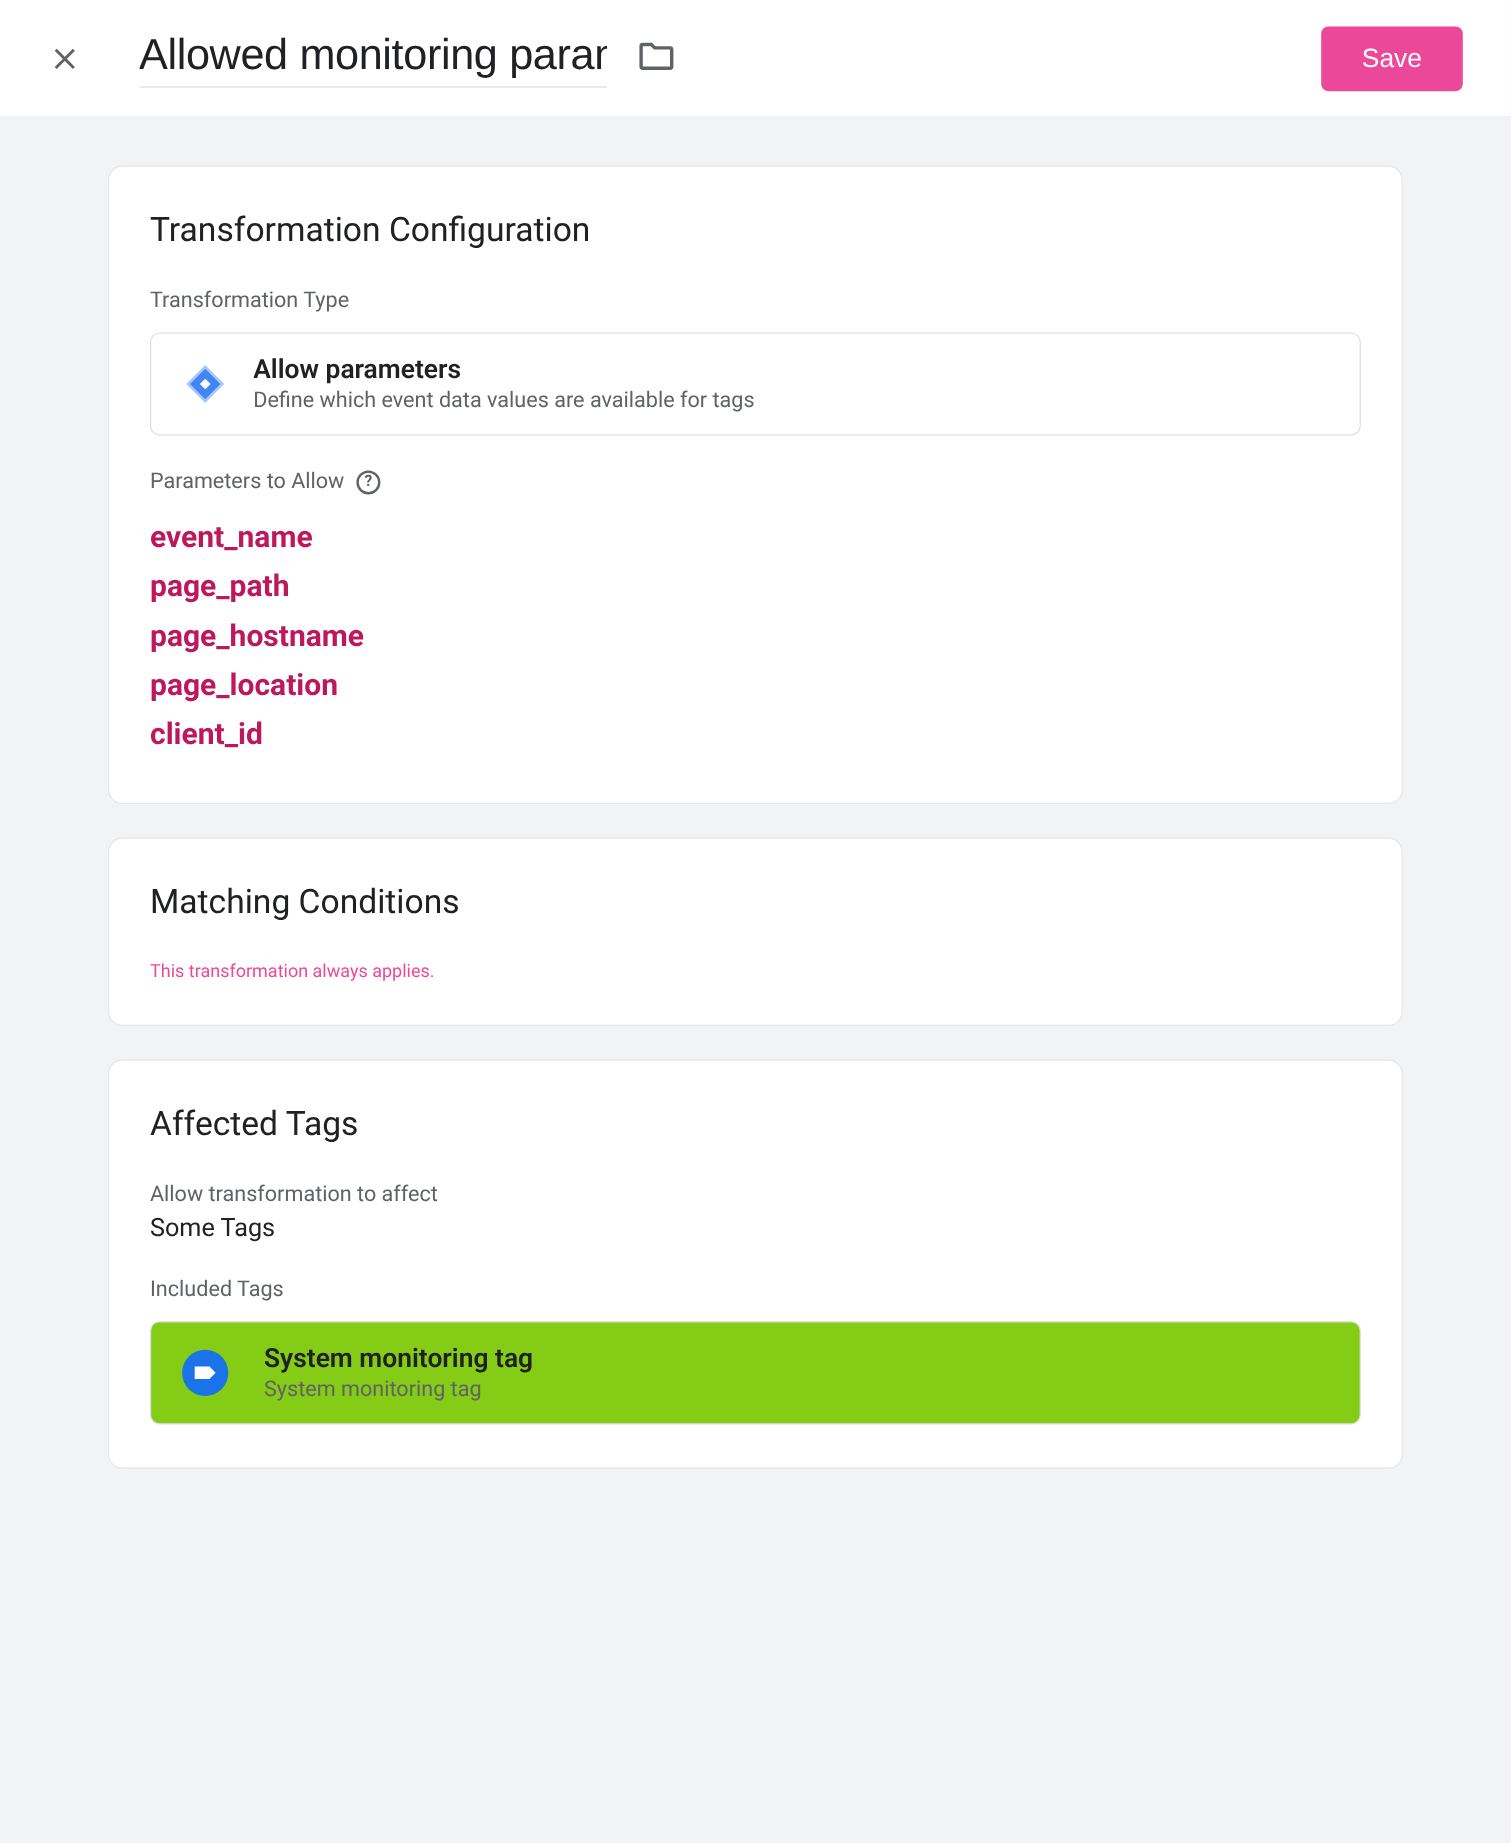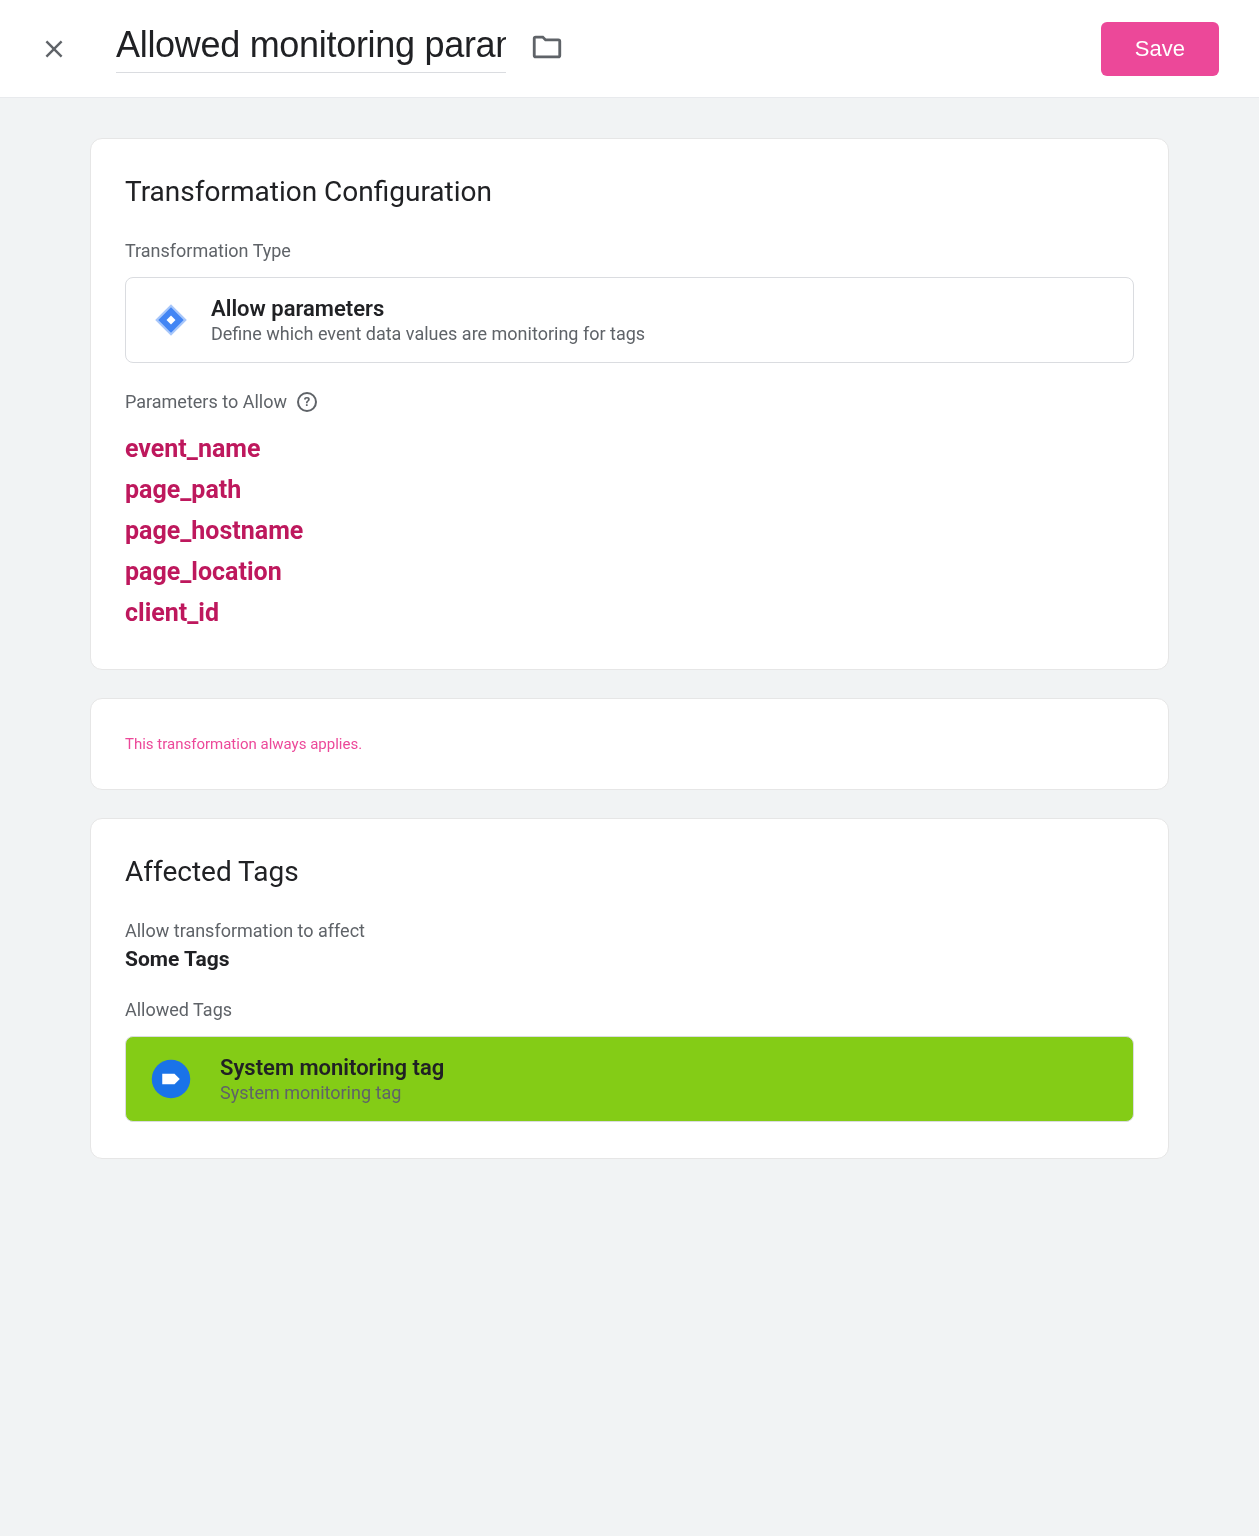--- a/index.html
+++ b/index.html
@@ -113,21 +113,20 @@
       font-weight: bold;
     }
     .matching-text {
       font-size: 15px;
       color: #ec4899;
     }
     .affect-value {
       font-size: 21px;
       color: #202124;
       margin-bottom: 28px;
-      font-weight: bold;
     }
     .section-gap {
       margin-bottom: 28px;
       gap: 19px;
     }
     .help-icon {
       border: 2px solid #5f6368;
       border-radius: 50%;
       width: 20px;
       height: 20px;
@@ -166,45 +165,46 @@
     <div class="boxed-item section-gap">
       <div class="icon-wrap">
         <svg width="38" height="38" viewBox="0 0 24 24">
           <path d="M12 2 L22 12 L12 22 L2 12 Z" fill="#a8c7fa"></path>
           <path d="M12 4 L20 12 L12 20 L4 12 Z" fill="#4285f4"></path>
           <rect x="10" y="10" width="4" height="4" fill="#fff" transform="rotate(45 12 12)"></rect>
         </svg>
       </div>
       <div class="boxed-text">
         <div class="main">Allow parameters</div>
-        <div class="sub">Define which event data values are monitoring for tags</div>
+        <div class="sub">Define which event data values are available for tags</div>
       </div>
     </div>
     <div class="subtitle">
       <span>Parameters to Allow</span>
       <span class="help-icon">?</span>
     </div>
     <div class="param-list">
       <div class="param-item">event_name</div>
       <div class="param-item">page_path</div>
       <div class="param-item">page_hostname</div>
       <div class="param-item">page_location</div>
       <div class="param-item">client_id</div>
     </div>
   </div>
 
   <div class="card">
+    <div class="card-title">Matching Conditions</div>
     <div class="matching-text">This transformation always applies.</div>
   </div>
 
   <div class="card">
     <div class="card-title">Affected Tags</div>
     <div class="subtitle" style="margin-bottom:6px">Allow transformation to affect</div>
     <div class="affect-value">Some Tags</div>
-    <div class="subtitle">Allowed Tags</div>
+    <div class="subtitle">Included Tags</div>
     <div class="boxed-item with-bg">
       <div class="icon-wrap">
         <svg width="42" height="42" viewBox="0 0 24 24">
           <circle cx="12" cy="12" r="11" fill="#1a73e8"></circle>
           <path d="M7 9 h7 l3 3 l-3 3 h-7 z" fill="#fff"></path>
         </svg>
       </div>
       <div class="boxed-text">
         <div class="main">System monitoring tag</div>
         <div class="sub">System monitoring tag</div>

